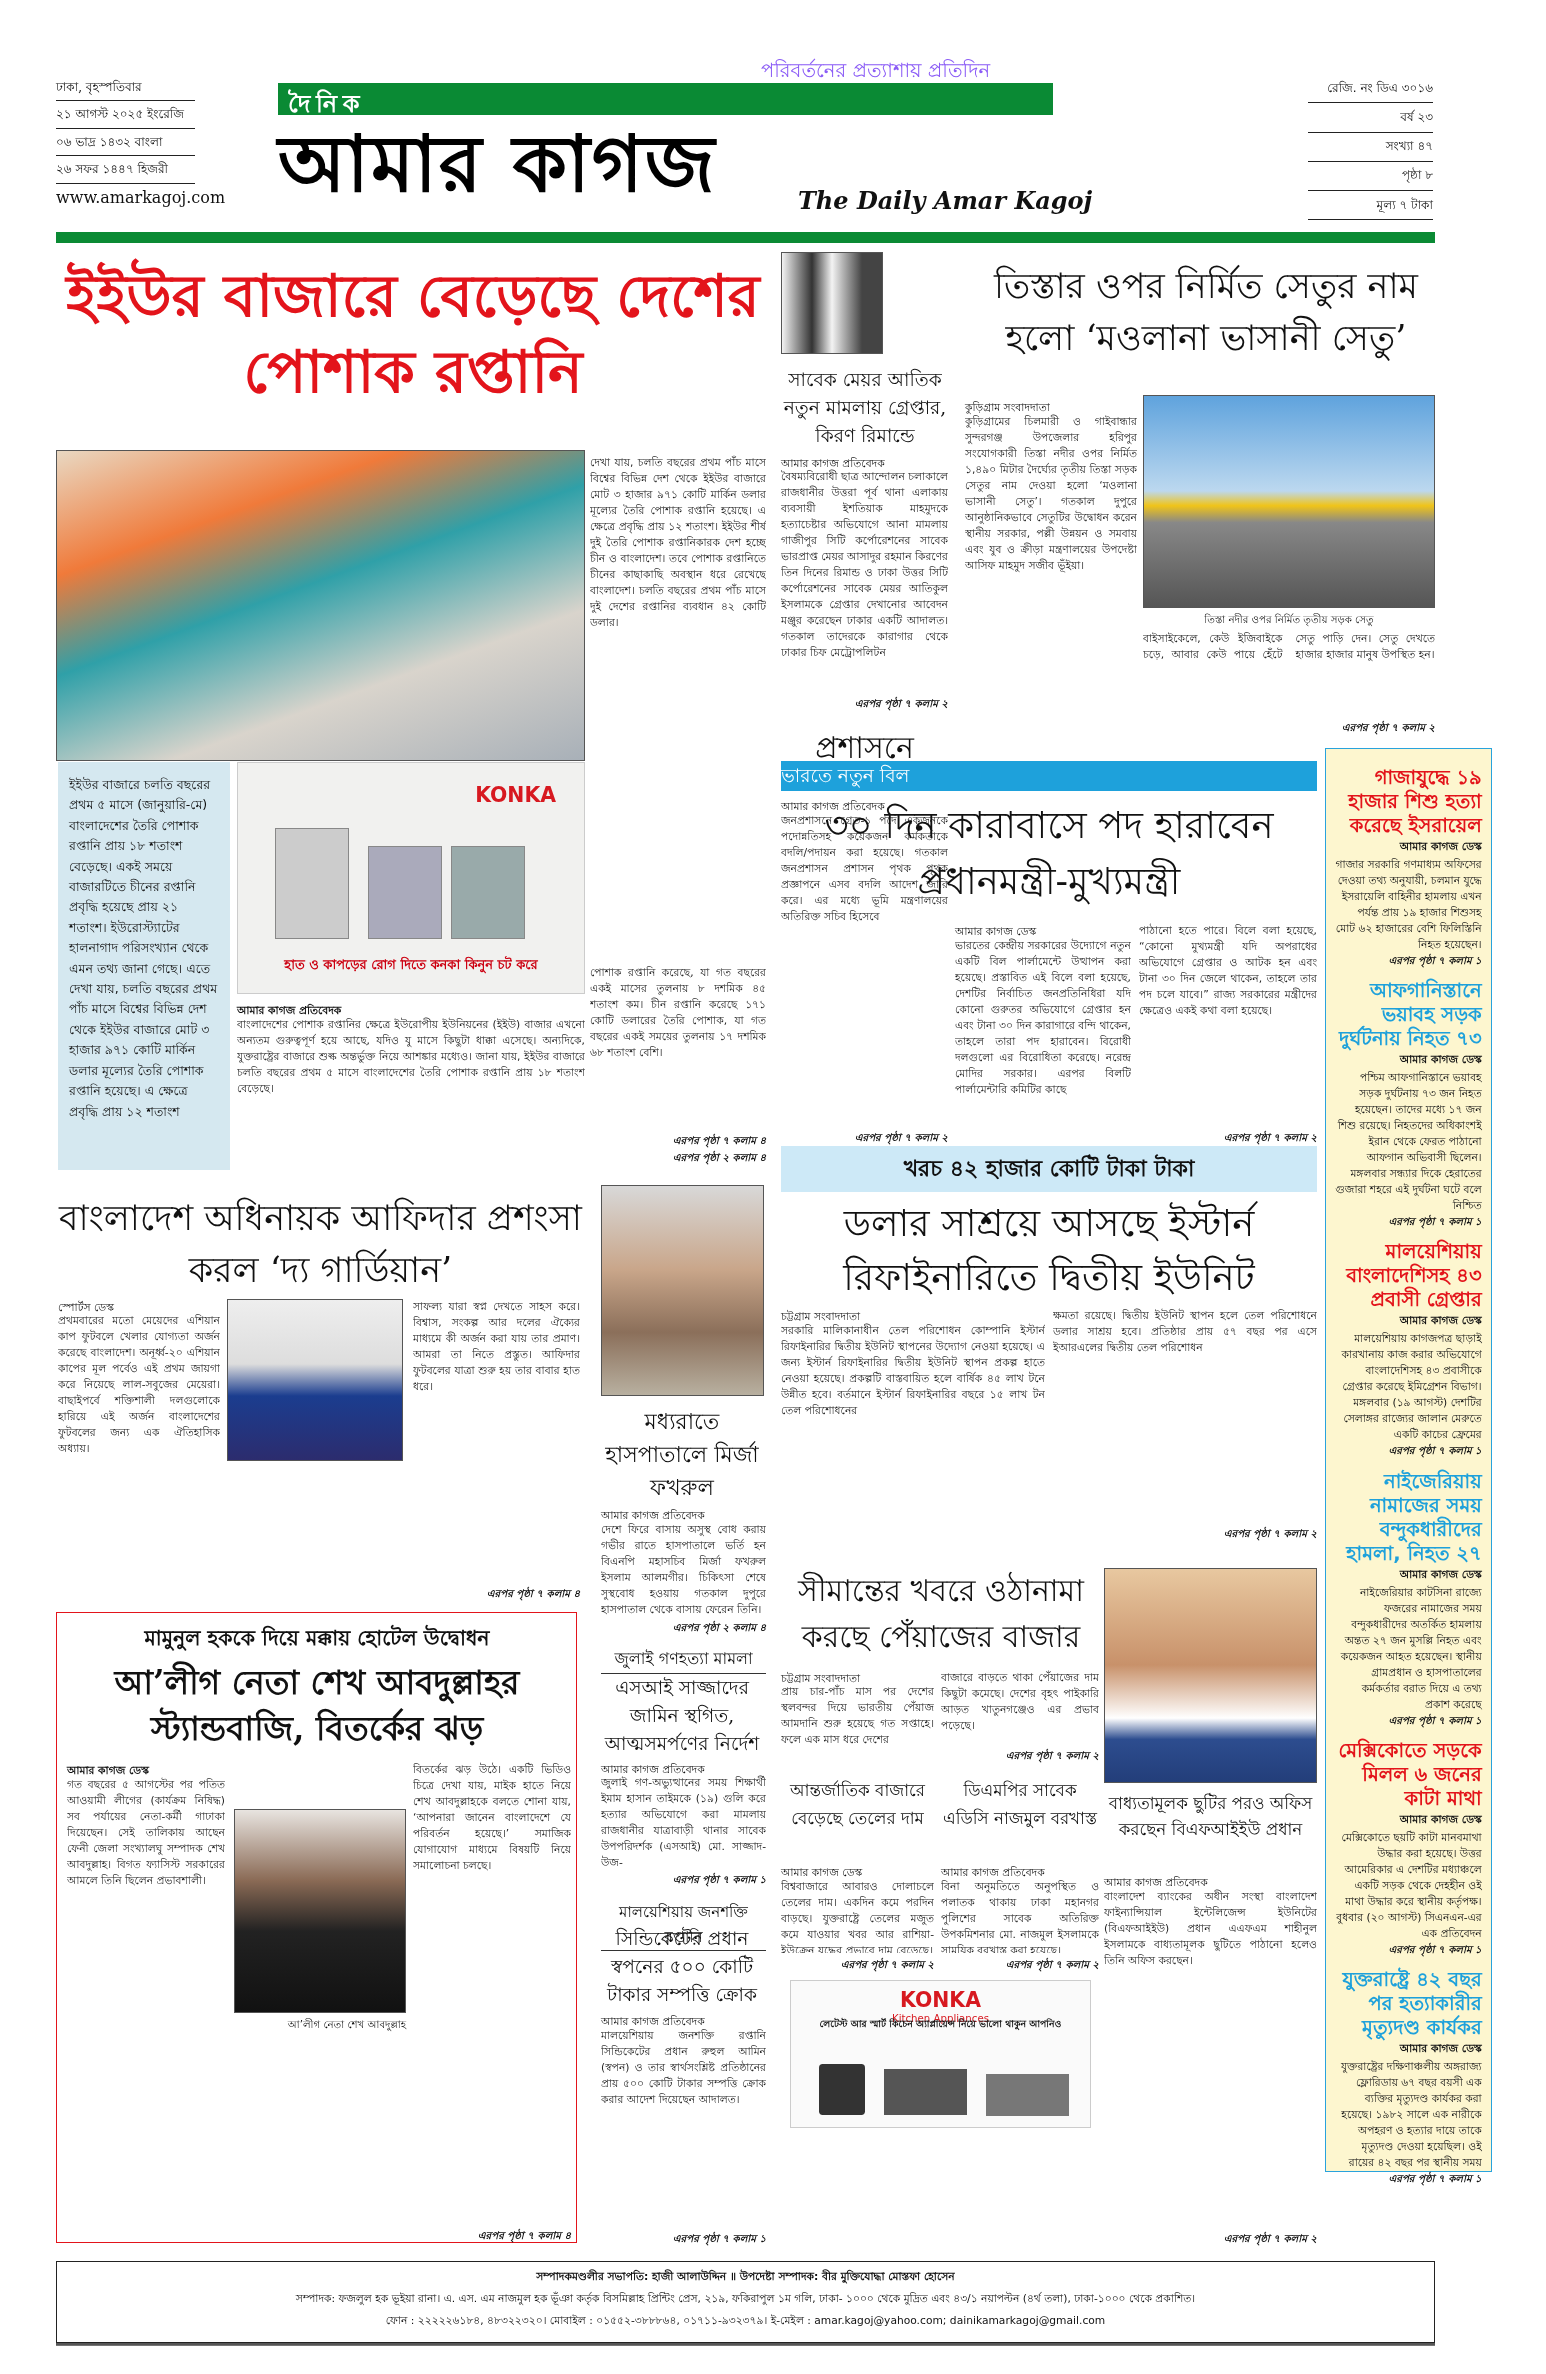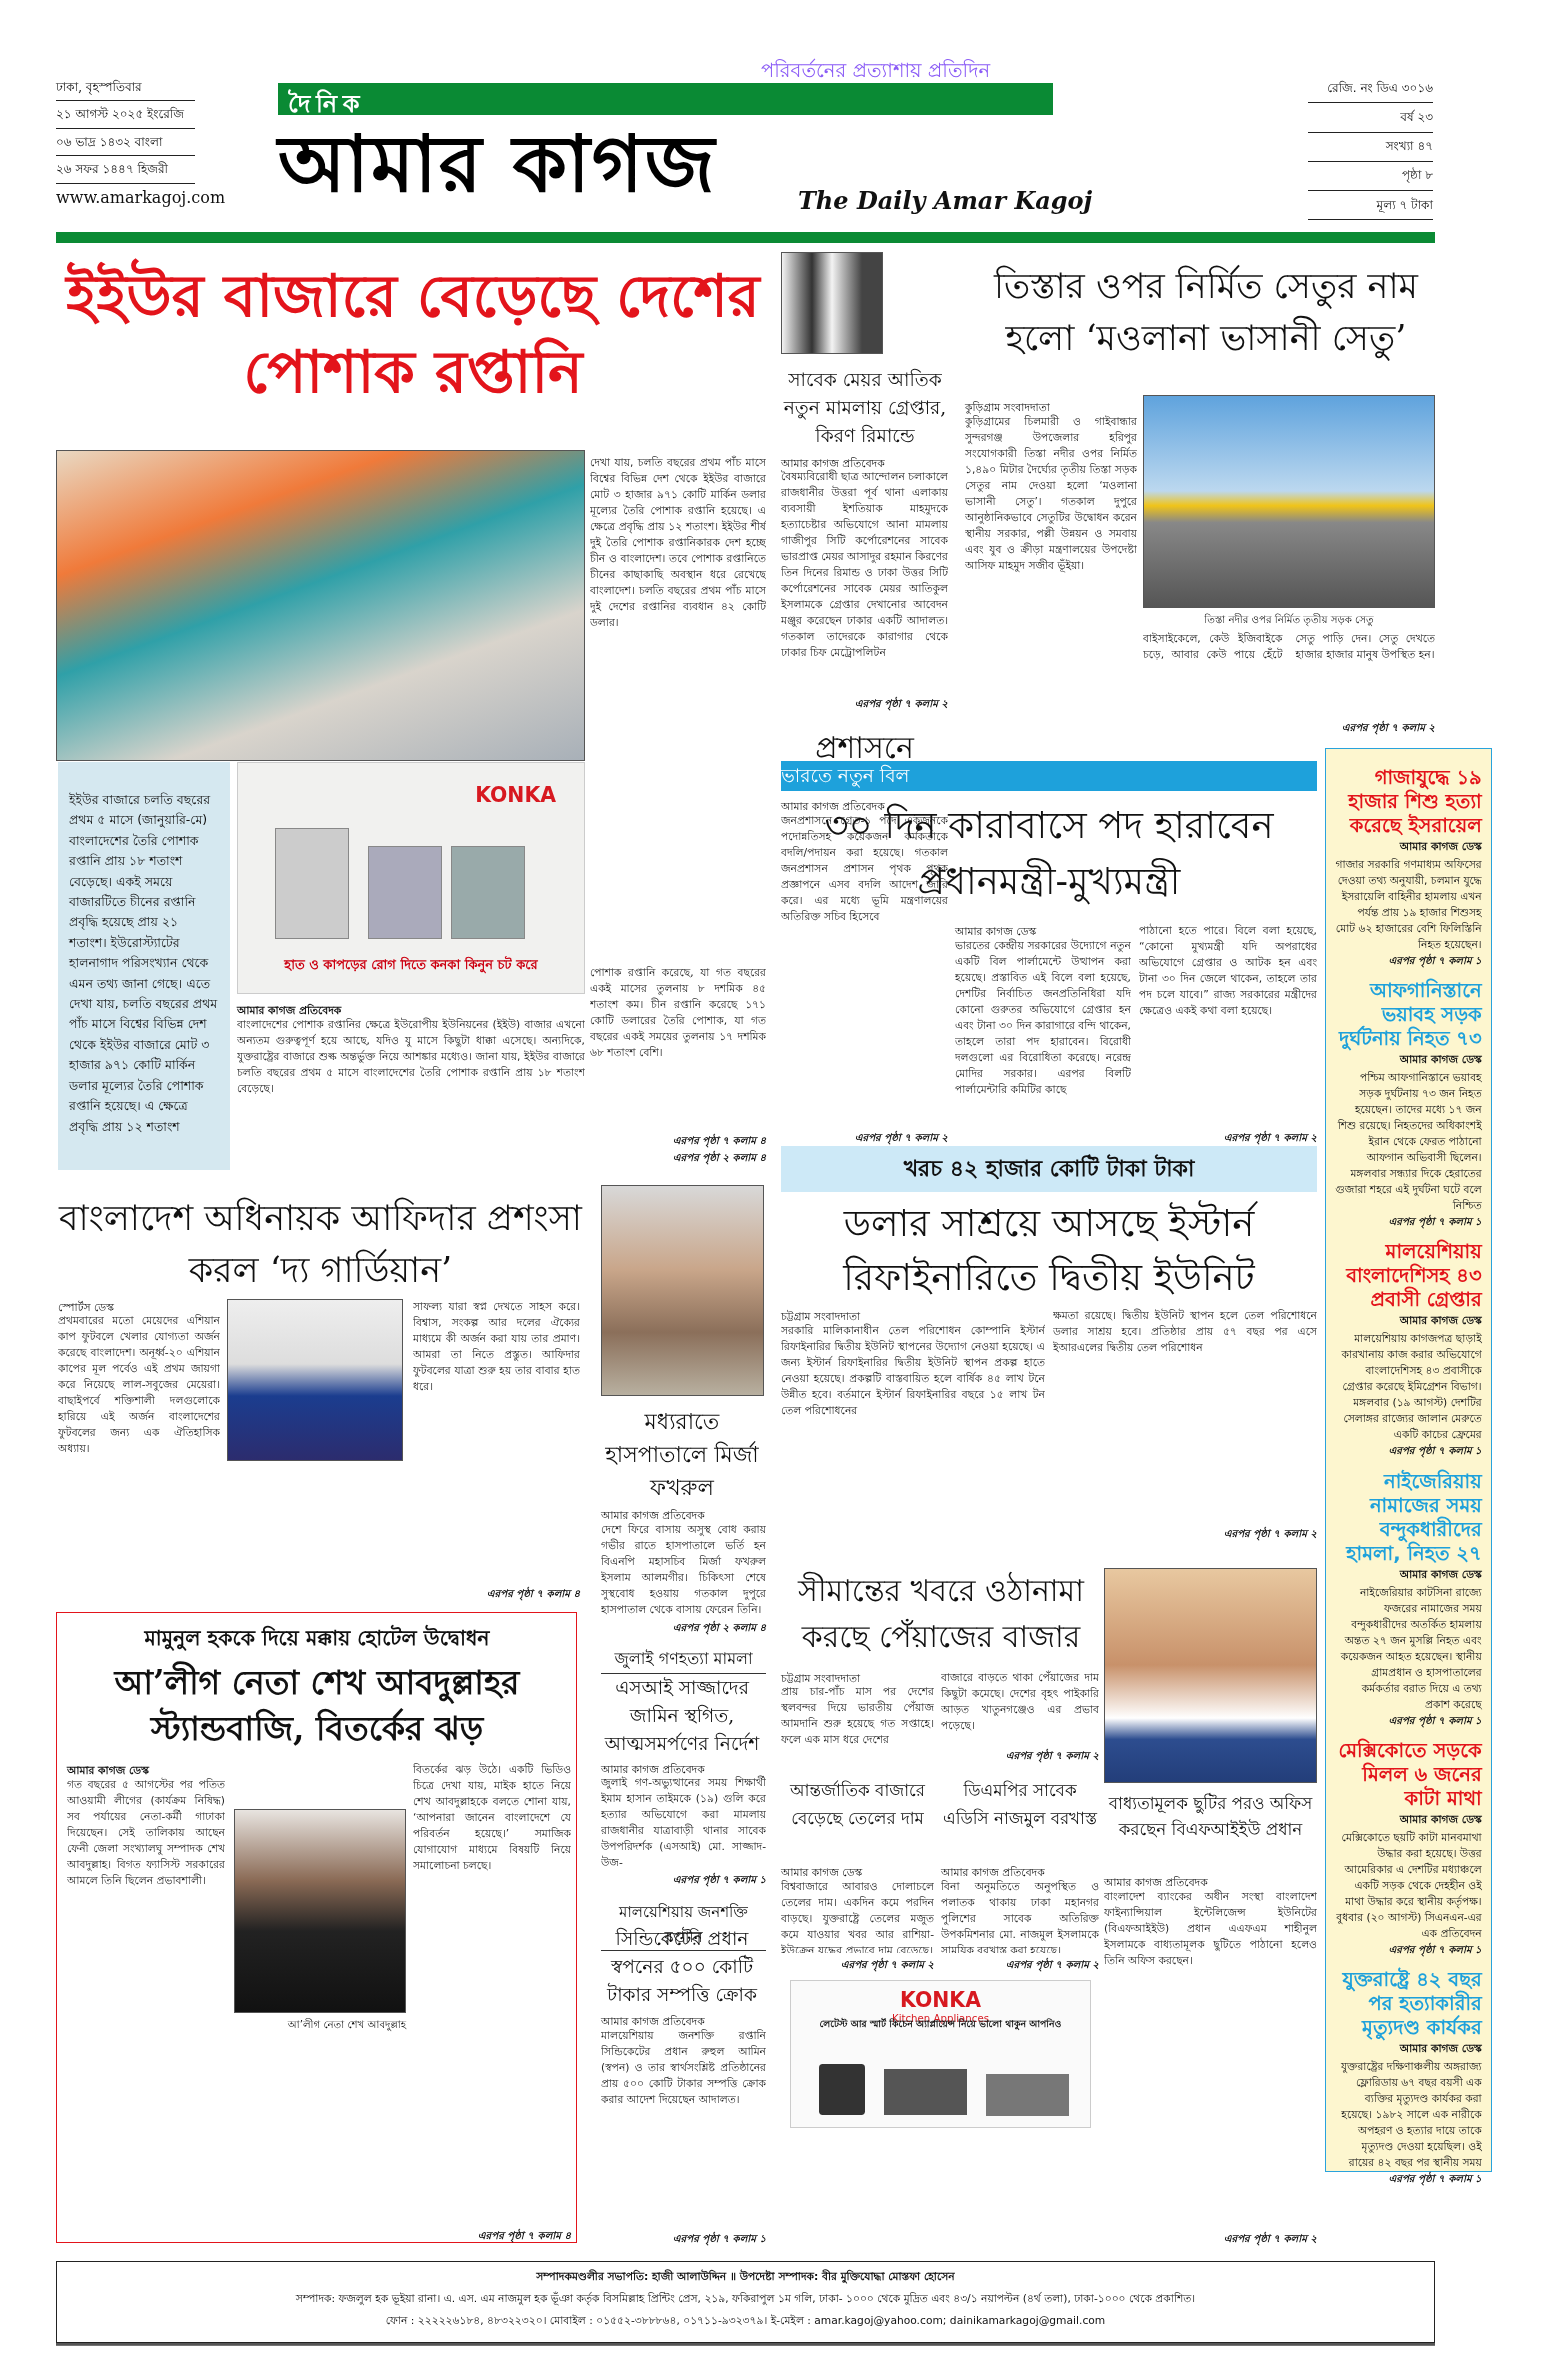--- a/index.html
+++ b/index.html
@@ -15,21 +15,21 @@
 .dainik{left:288px;top:85px;color:#fff;font-size:24px;font-weight:bold;letter-spacing:5.6px}
 .bigname{left:278px;top:122px;font-size:78px;font-weight:900;color:#000;letter-spacing:1.9px;line-height:83px;font-family:"DejaVu Serif",serif}
 .engname{left:798px;top:186px;font-size:24px;font-weight:900;font-family:"DejaVu Serif",serif;font-style:italic}
 .topbar{left:56px;top:232px;width:1379px;height:11px;background:#0a8a34}
 .hl-red{color:#e3141b;font-weight:bold}
 .lead{left:56px;top:258px;width:714px;text-align:center;font-size:58px;line-height:76px}
 .photo{background:linear-gradient(135deg,#e8dcc8,#c8b59a 40%,#9aa8b8);border:0.9px solid #555}
 .col{font-size:10.7px;line-height:16px;text-align:justify;color:#222}
 .byline{font-size:10.7px;font-weight:bold}
 .cont{font-size:10.2px;font-style:italic;font-weight:bold;text-align:right}
-.infobox{left:58px;top:762px;width:172px;height:408px;background:#d5e8f0;padding:28px 11px;font-size:12.5px;line-height:20.4px}
+.infobox{left:58px;top:762px;width:172px;height:408px;background:#d5e8f0;padding:13px 11px;font-size:12.5px;line-height:20.4px}
 .hl{font-family:"DejaVu Serif",serif;text-align:center;color:#111}
 .sidebar{left:1325px;top:748px;width:167px;height:1424px;background:#fdf6cf;border:1.9px solid #29a3dd;padding:7.4px 9.3px;text-align:right}
 .sidebar h3{font-size:19.5px;line-height:24px;margin-top:9.3px}
 .sidebar .r{color:#e3141b}.sidebar .b{color:#1ea1db}
 .sidebar p{font-size:10.7px;line-height:16px}
 .banner1{left:781px;top:761px;width:536px;height:30px;background:#1ea1db;color:#fff;text-align:left;font-size:18.6px;line-height:30px}
 .banner2{left:781px;top:1146px;width:536px;height:46px;background:#cde9f7;text-align:center;font-size:22px;font-weight:bold;line-height:46px}
 .footer{left:56px;top:2261px;width:1379px;height:82px;border:1.4px solid #222;box-shadow:0 2.8px 0 #555;text-align:center;font-size:10.7px;line-height:22px;padding-top:3.7px}
 .redbox{left:56px;top:1612px;width:521px;height:631px;border:1.9px solid #e3141b}
 .ad{background:#f1f1ef;border:0.9px solid #ccc}

